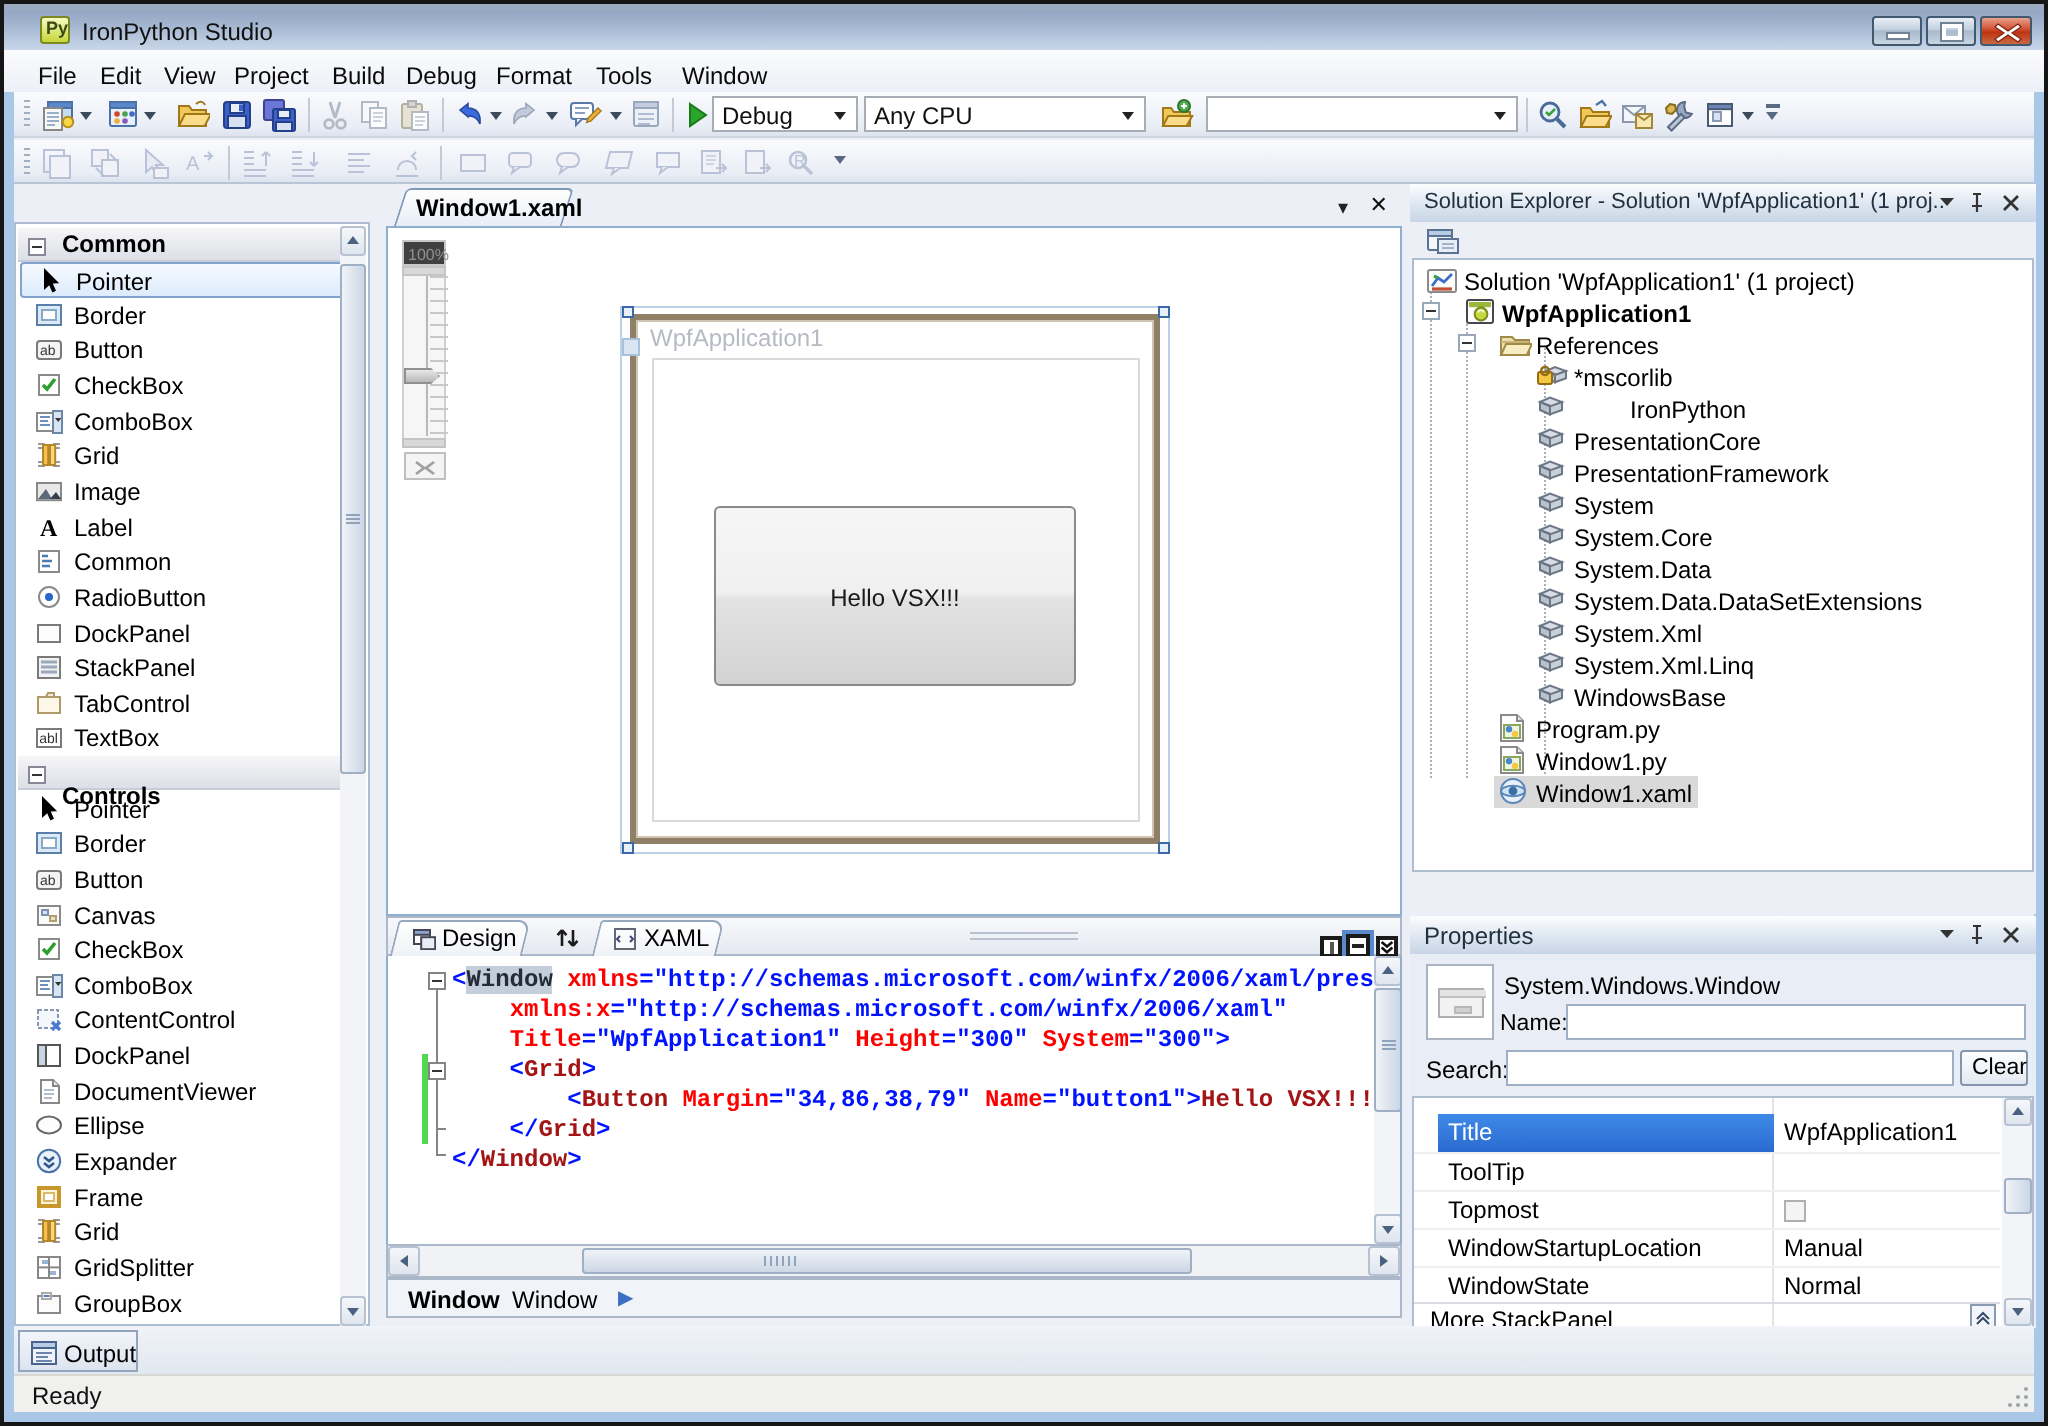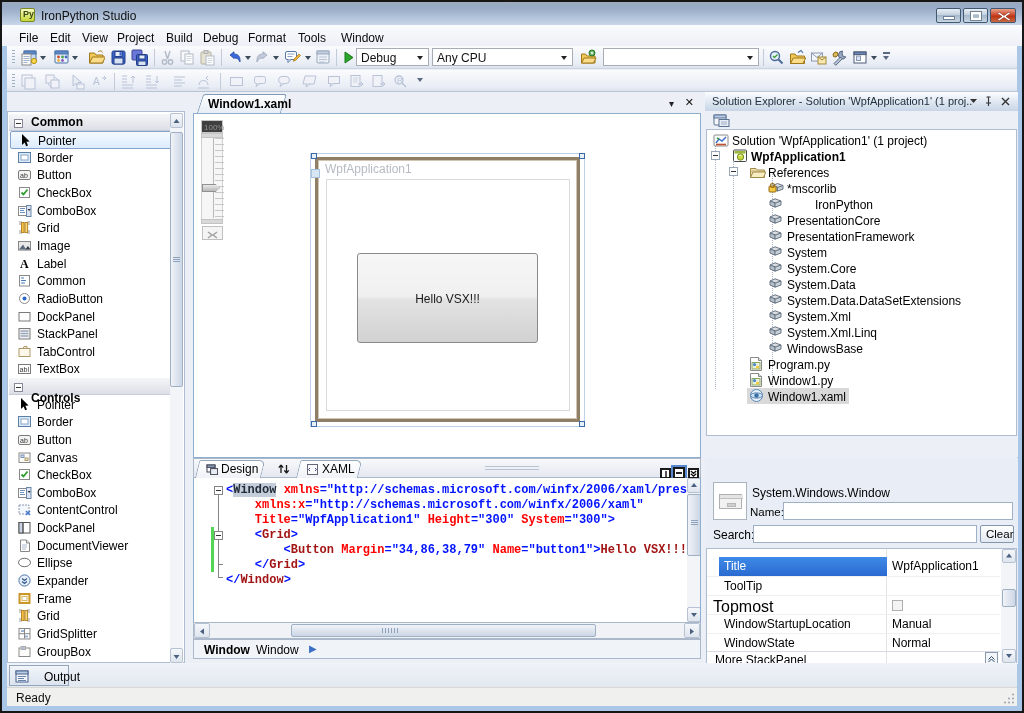--- a/index.html
+++ b/index.html
@@ -825,20 +825,28 @@
         <span class="abs" style="left:42px;top:0px;"><svg width="15" height="15" viewBox="0 0 15 15">
             <circle cx="7.5" cy="7.5" r="6" fill="#e8f1fa" stroke="#5a87b8"></circle>
             <ellipse cx="7.5" cy="7.5" rx="6" ry="2.6" fill="#cfe2f4" stroke="#5a87b8"></ellipse>
             <circle cx="7.5" cy="7.5" r="2.2" fill="#3a6ea5"></circle>
           </svg></span>
         <span class="abs" style="left:61px;top:2px;">Window1.xaml</span>
       </div>
 </div>
 </div>
 <div id="props">
+  <div id="props-hdr" class="panelhdr">
+      <span style="position:absolute;left:7px;top:3px;">Properties</span>
+    <svg class="abs" style="right:6px;top:4px;" width="44" height="11" viewBox="0 0 44 11">
+      <path d="M2 3 l3.5 4 l3.5 -4 z" fill="#333"></path>
+      <path d="M20.5 1 v6 M18 7 h5 M20.5 7 v3 M18.5 1 h4" stroke="#333" stroke-width="1.1" fill="none"></path>
+      <path d="M34 2 l7 7 M41 2 l-7 7" stroke="#333" stroke-width="1.4"></path>
+    </svg>
+  </div>
   <div class="abs" style="left:8px;top:24px;width:34px;height:38px;background:#fff;border:1px solid #aab4c0;">
       <div class="abs" style="left:5px;top:11px;width:23px;height:15px;background:#f2f2f2;border:1px solid #b0b0b0;">
         <div class="abs" style="left:0;top:0;width:23px;height:4px;background:#e4e4e4;border-bottom:1px solid #c0c0c0;"></div>
         <div class="abs" style="left:7px;top:8px;width:9px;height:4px;background:#d0d0d0;border:1px solid #b8b8b8;"></div>
       </div>
     </div>
     <span class="abs" style="left:47px;top:28px;font-size:12px;color:#000;">System.Windows.Window</span>
     <span class="abs" style="left:45px;top:48px;font-size:11.5px;color:#000;">Name:</span>
     <div class="abs" style="left:78px;top:44px;width:230px;height:18px;background:#fff;border:1px solid #9fafc4;"></div>
     <span class="abs" style="left:8px;top:70px;font-size:12px;color:#000;">Search:</span>
@@ -851,21 +859,21 @@
       <div class="abs" style="left:0;top:27px;width:293px;height:1px;background:#efefef;"></div>
       <div class="abs" style="left:0;top:46px;width:293px;height:1px;background:#efefef;"></div>
       <div class="abs" style="left:0;top:65px;width:293px;height:1px;background:#efefef;"></div>
       <div class="abs" style="left:0;top:84px;width:293px;height:1px;background:#efefef;"></div>
       <div class="abs" style="left:0;top:102px;width:293px;height:1px;background:#d8dce2;"></div>
       <div class="abs" style="left:12px;top:8px;width:168px;height:19px;background:linear-gradient(#3f8ae8,#2a6ad0);">
         <span class="abs" style="left:5px;top:2px;color:#fff;font-size:12px;">Title</span>
       </div>
       <span class="abs" style="left:185px;top:10px;font-size:12px;color:#000;">WpfApplication1</span>
       <span class="abs" style="left:17px;top:30px;font-size:12px;color:#000;">ToolTip</span>
-      <span class="abs" style="left:6px;top:49px;font-size:16px;color:#000;">Topmost</span>
+      <span class="abs" style="left:17px;top:49px;font-size:12px;color:#000;">Topmost</span>
       <div class="abs" style="left:185px;top:51px;width:11px;height:11px;background:#f4f4f4;border:1px solid #b0b0b0;"></div>
       <span class="abs" style="left:17px;top:68px;font-size:12px;color:#000;">WindowStartupLocation</span>
       <span class="abs" style="left:185px;top:68px;font-size:12px;color:#000;">Manual</span>
       <span class="abs" style="left:17px;top:87px;font-size:12px;color:#000;">WindowState</span>
       <span class="abs" style="left:185px;top:87px;font-size:12px;color:#000;">Normal</span>
       <span class="abs" style="left:8px;top:104px;font-size:12px;color:#000;">More StackPanel</span>
       <div class="abs" style="left:278px;top:103px;width:13px;height:13px;border:1px solid #8a9ab0;background:#f2f5f9;"><svg width="11" height="11">
           <path d="M2.5 6.5 l3 -3 l3 3 M2.5 9 l3 -3 l3 3" stroke="#334a66" fill="none"></path>
         </svg></div>
       <div class="abs" style="left:294px;top:0;width:15px;height:114px;background:#f2f4f7;">
@@ -879,21 +887,21 @@
       </div>
     </div>
 </div>
 <div id="outputrow">
   <div id="outtab">
       <svg class="abs" style="left:5px;top:4px" width="14" height="13" viewBox="0 0 14 13">
         <rect x="1" y="1" width="12" height="11" fill="#f0f4fa" stroke="#4a6290"></rect>
         <rect x="1" y="1" width="12" height="3" fill="#b8cce4" stroke="#4a6290"></rect>
         <path d="M3 6.5 h8 M3 8.5 h6 M3 10.5 h8" stroke="#6a86ac" stroke-width="1"></path>
       </svg>
-      <span style="position:absolute;left:34px;top:4px">Output</span>
+      <span style="position:absolute;left:22px;top:4px">Output</span>
     </div>
 </div>
 <div id="statusbar">
     <span>Ready</span>
     <svg class="abs" style="right:2px;bottom:2px;" width="12" height="12">
       <circle cx="10" cy="2.5" r="1" fill="#9aa4ae"></circle>
       <circle cx="10" cy="6.5" r="1" fill="#9aa4ae"></circle>
       <circle cx="10" cy="10.5" r="1" fill="#9aa4ae"></circle>
       <circle cx="6" cy="6.5" r="1" fill="#9aa4ae"></circle>
       <circle cx="6" cy="10.5" r="1" fill="#9aa4ae"></circle>

